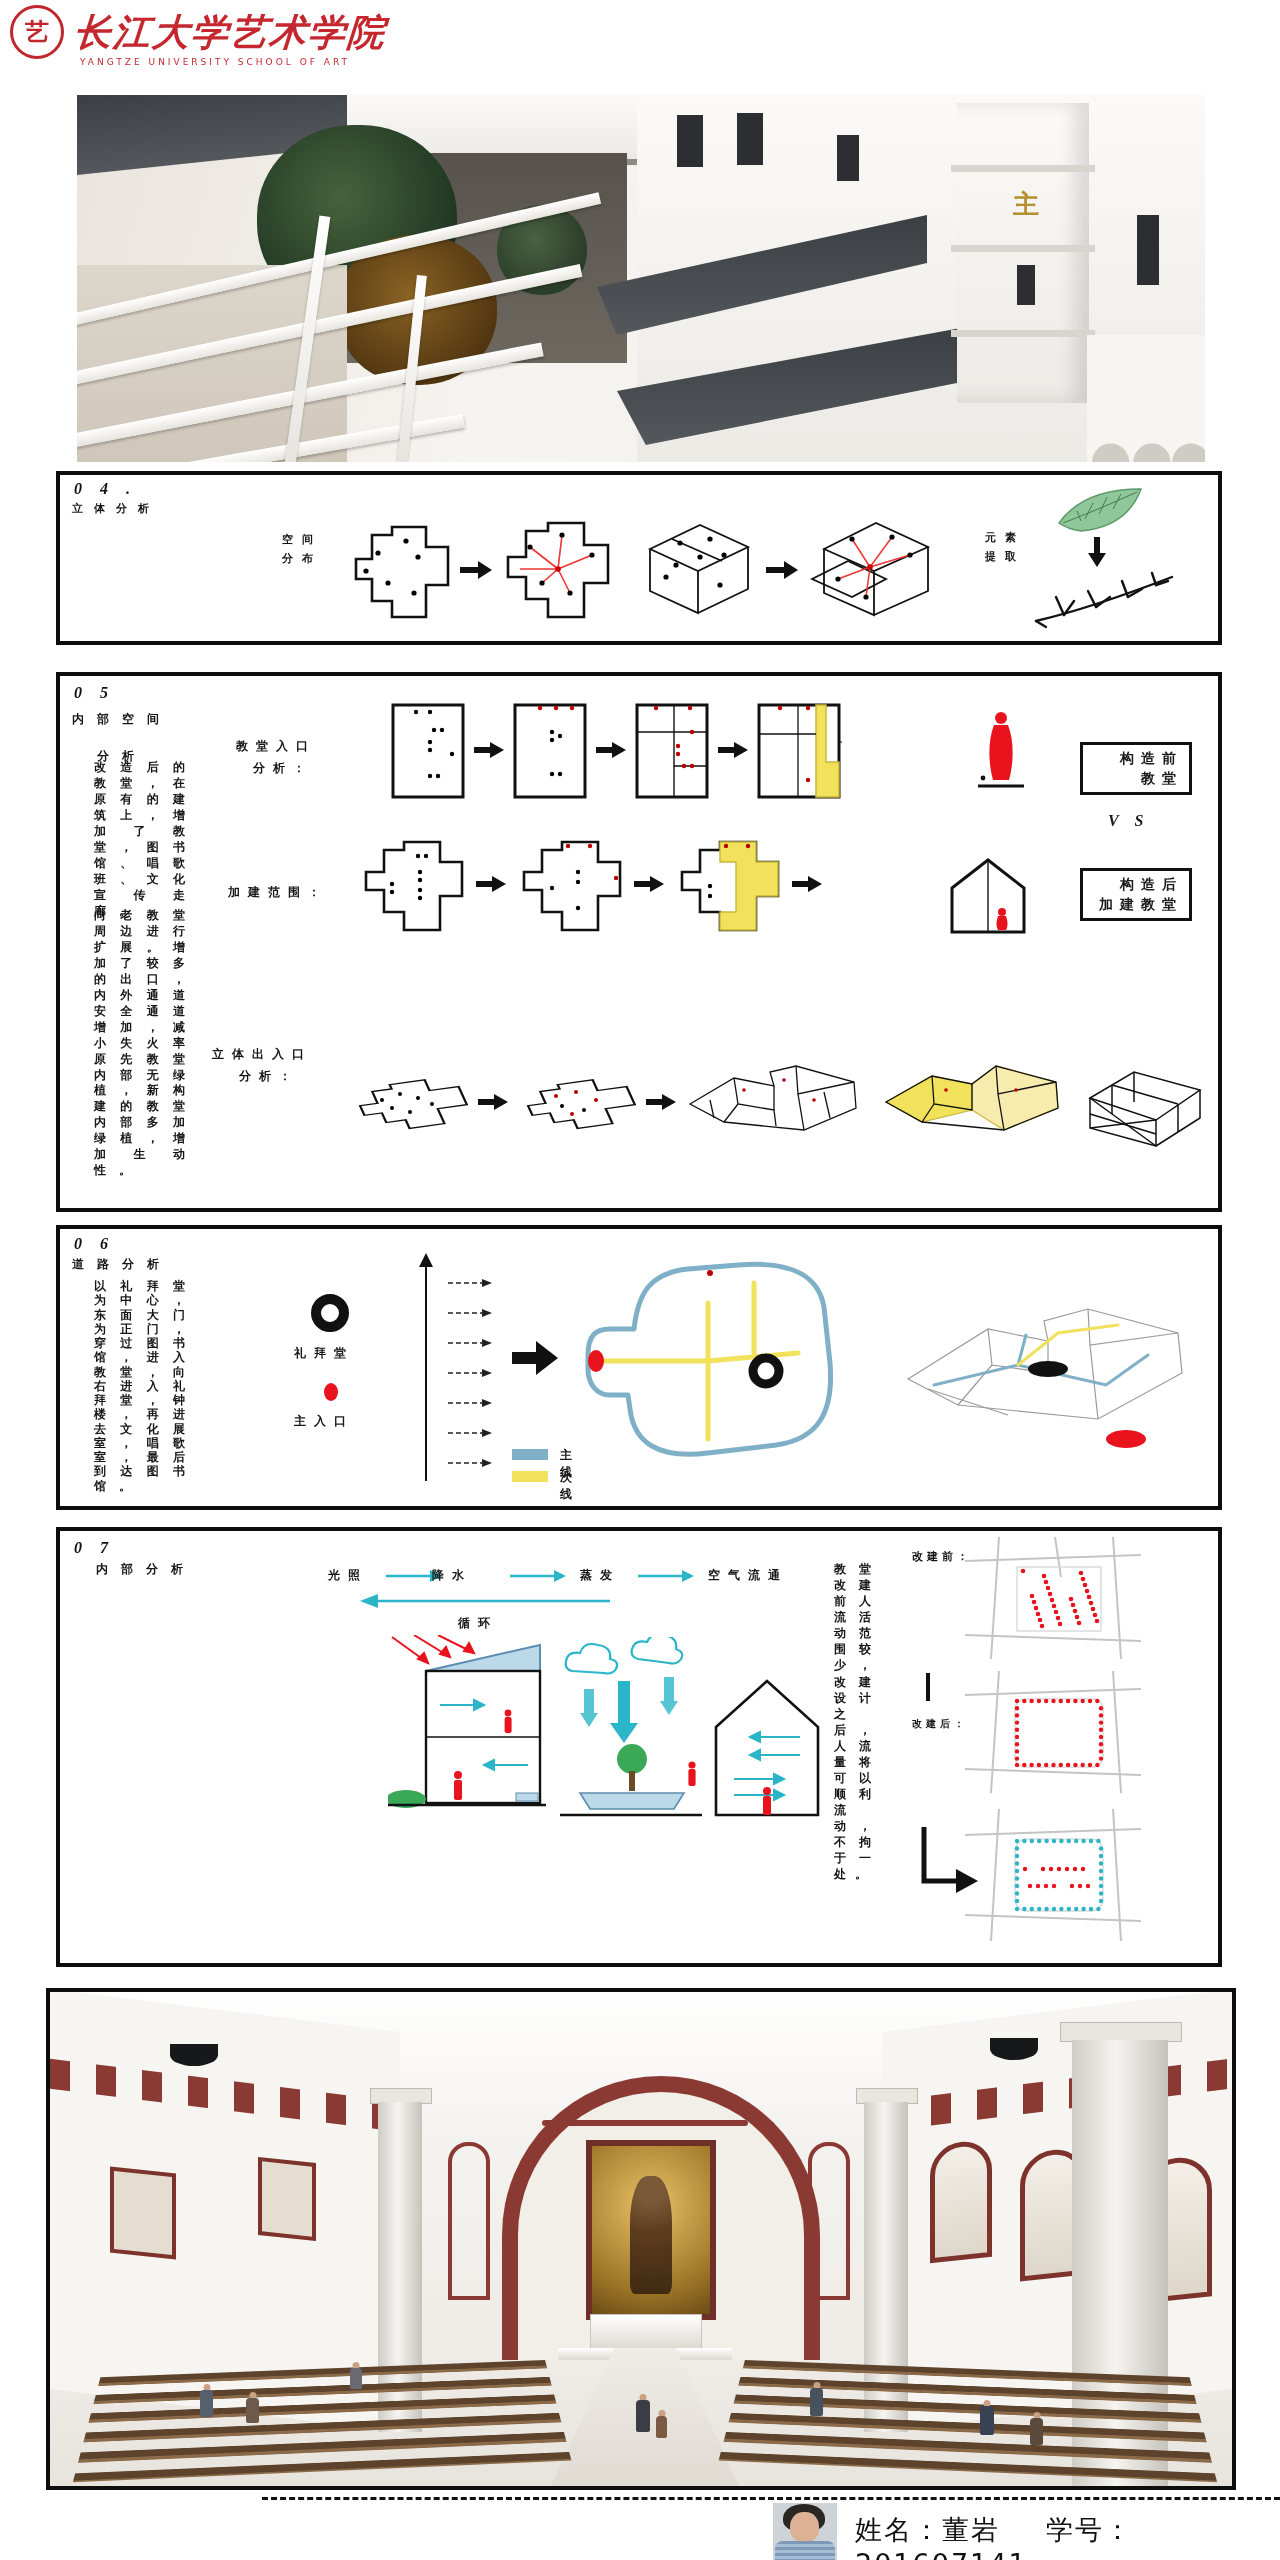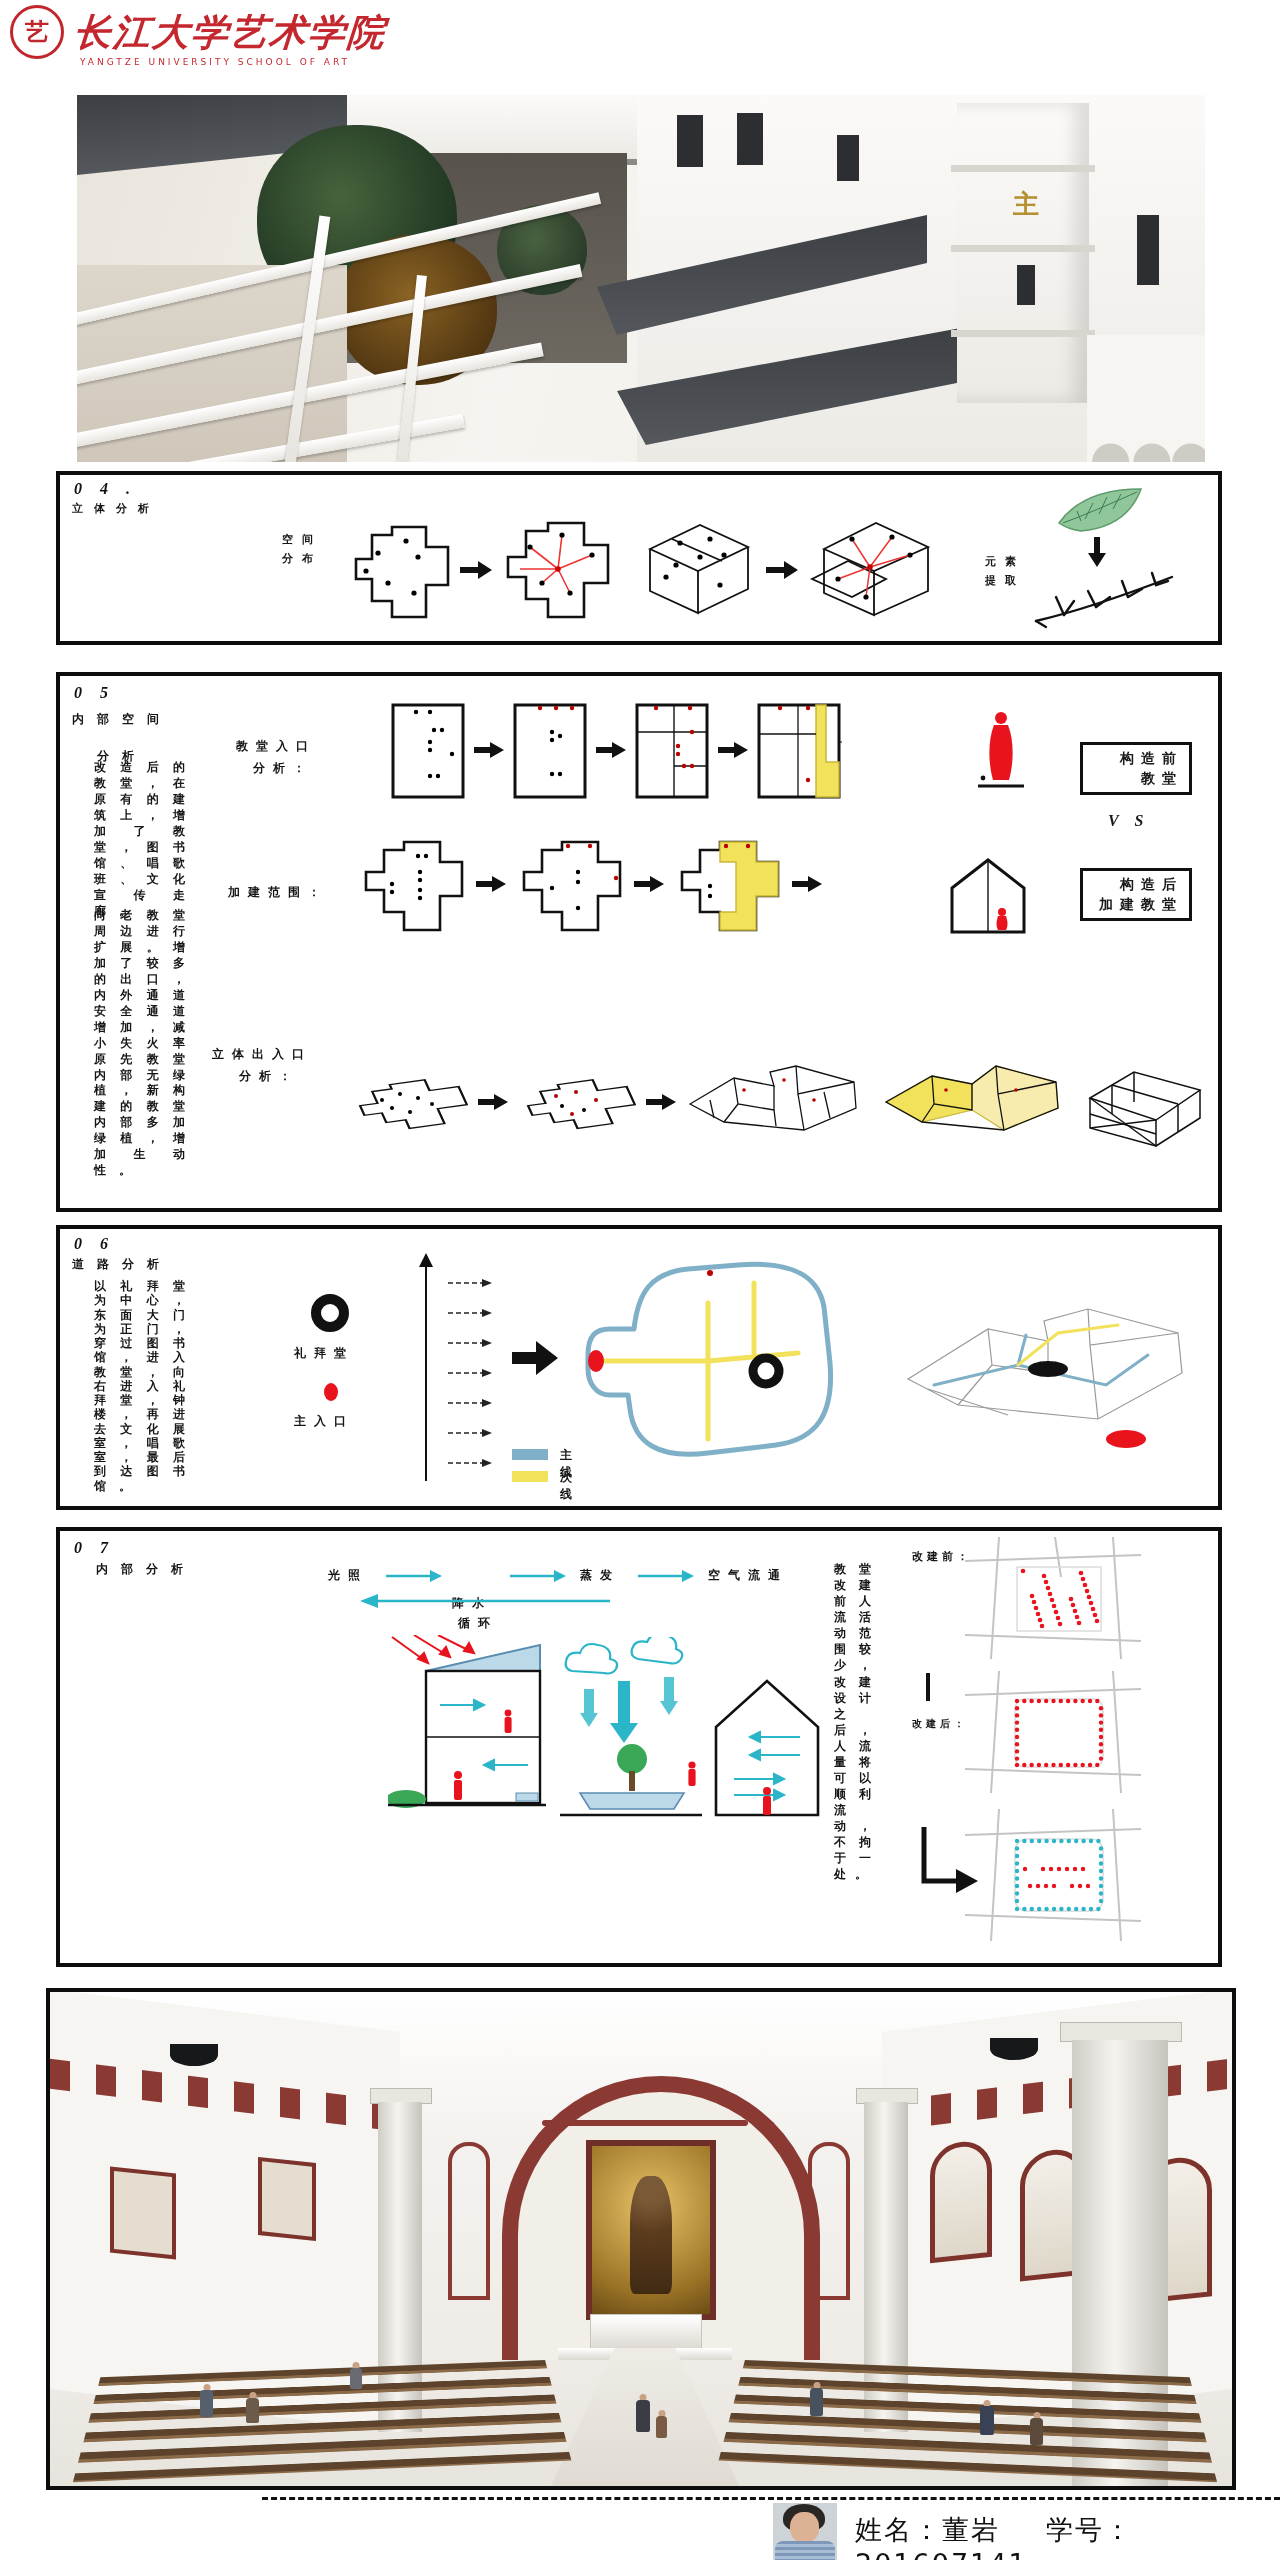--- a/index.html
+++ b/index.html
@@ -183,21 +183,21 @@
         <line x1="62" y1="58" x2="58" y2="88"></line>
     </g>
     <circle cx="44" cy="30" r="2.6"></circle>
       <circle cx="84" cy="28" r="2.6"></circle>
       <circle cx="102" cy="46" r="2.6"></circle>
     <circle cx="30" cy="70" r="2.6"></circle>
       <circle cx="58" cy="88" r="2.6"></circle>
       <circle cx="62" cy="58" r="2.8" fill="#c00"></circle>
   </svg>
 
-  <div class="abs lbl2" style="left:925px;top:54px;margin-top:24px;">
+  <div class="abs lbl2" style="left:925px;top:54px;">
     <div>元素</div>
     <div>提取</div>
   </div>
   <svg class="abs" style="left:995px;top:8px;" width="92" height="52" viewBox="0 0 92 52">
     <path d="M4 40 Q28 6 86 6 Q72 44 26 48 Q12 46 4 40 Z" fill="#8fc79a" stroke="#5d9b6b" stroke-width="1.5"></path>
     <g stroke="#3e7d4e" stroke-width="1" fill="none">
       <path d="M8 40 Q40 28 82 9"></path>
         <path d="M30 36 L38 20"></path>
         <path d="M44 31 L52 14"></path>
         <path d="M58 26 L66 11"></path>
@@ -532,21 +532,21 @@
 
 <div class="panel" style="left:56px;top:1527px;width:1166px;height:440px;">
   <div class="abs num" style="left:14px;top:8px;">0 7</div>
   <div class="abs cjk" style="left:36px;top:30px;font-size:12px;letter-spacing:13px;">内部分析</div>
 
   <div class="abs lbl" style="left:268px;top:36px;">光照</div>
   <svg class="abs" style="left:326px;top:38px;" width="56" height="14" viewBox="0 0 56 14">
     <line x1="0" y1="7" x2="44" y2="7" stroke="#2ab5c8" stroke-width="2.6"></line>
       <path d="M44 1 L56 7 L44 13 Z" fill="#2ab5c8"></path>
   </svg>
-  <div class="abs lbl" style="left:392px;top:36px;margin-top:28px;">降水</div>
+  <div class="abs lbl" style="left:372px;top:36px;">降水</div>
   <svg class="abs" style="left:450px;top:38px;" width="56" height="14" viewBox="0 0 56 14">
     <line x1="0" y1="7" x2="44" y2="7" stroke="#2ab5c8" stroke-width="2.6"></line>
       <path d="M44 1 L56 7 L44 13 Z" fill="#2ab5c8"></path>
   </svg>
   <div class="abs lbl" style="left:520px;top:36px;">蒸发</div>
   <svg class="abs" style="left:578px;top:38px;" width="56" height="14" viewBox="0 0 56 14">
     <line x1="0" y1="7" x2="44" y2="7" stroke="#2ab5c8" stroke-width="2.6"></line>
       <path d="M44 1 L56 7 L44 13 Z" fill="#2ab5c8"></path>
   </svg>
   <div class="abs lbl" style="left:648px;top:36px;">空气流通</div>

